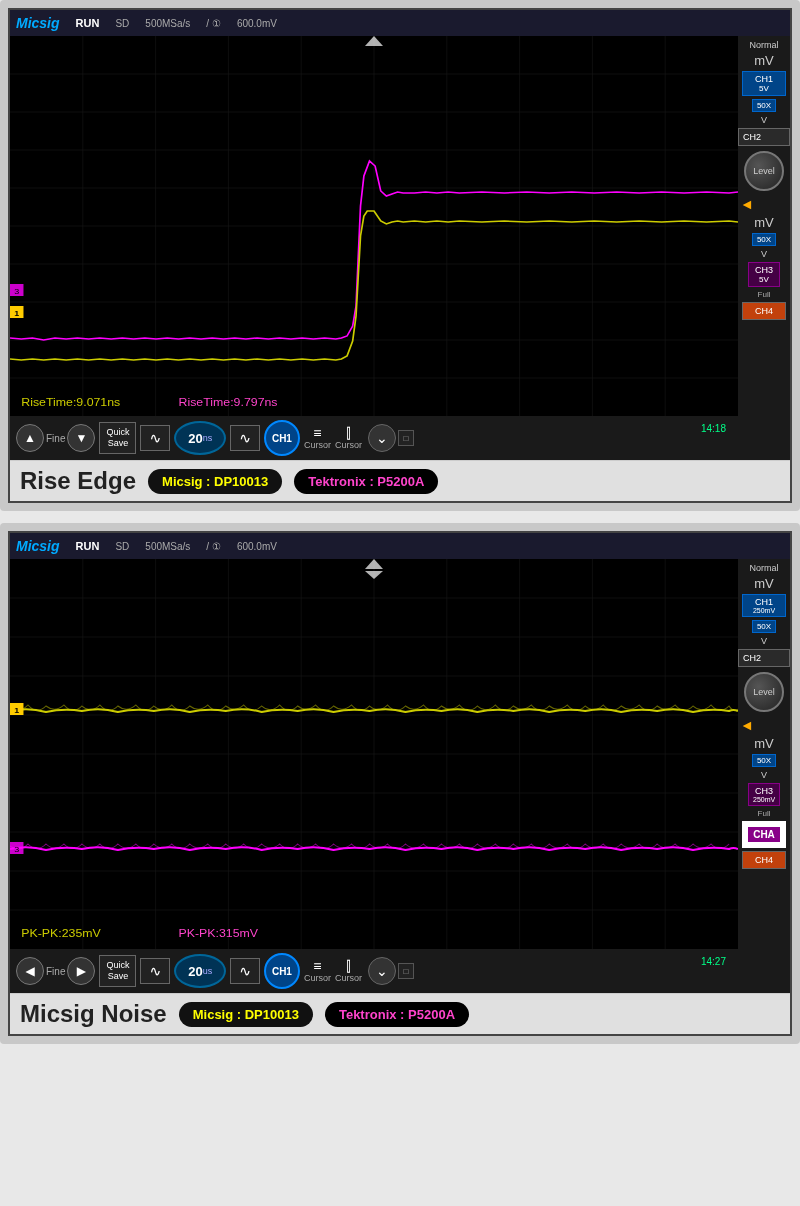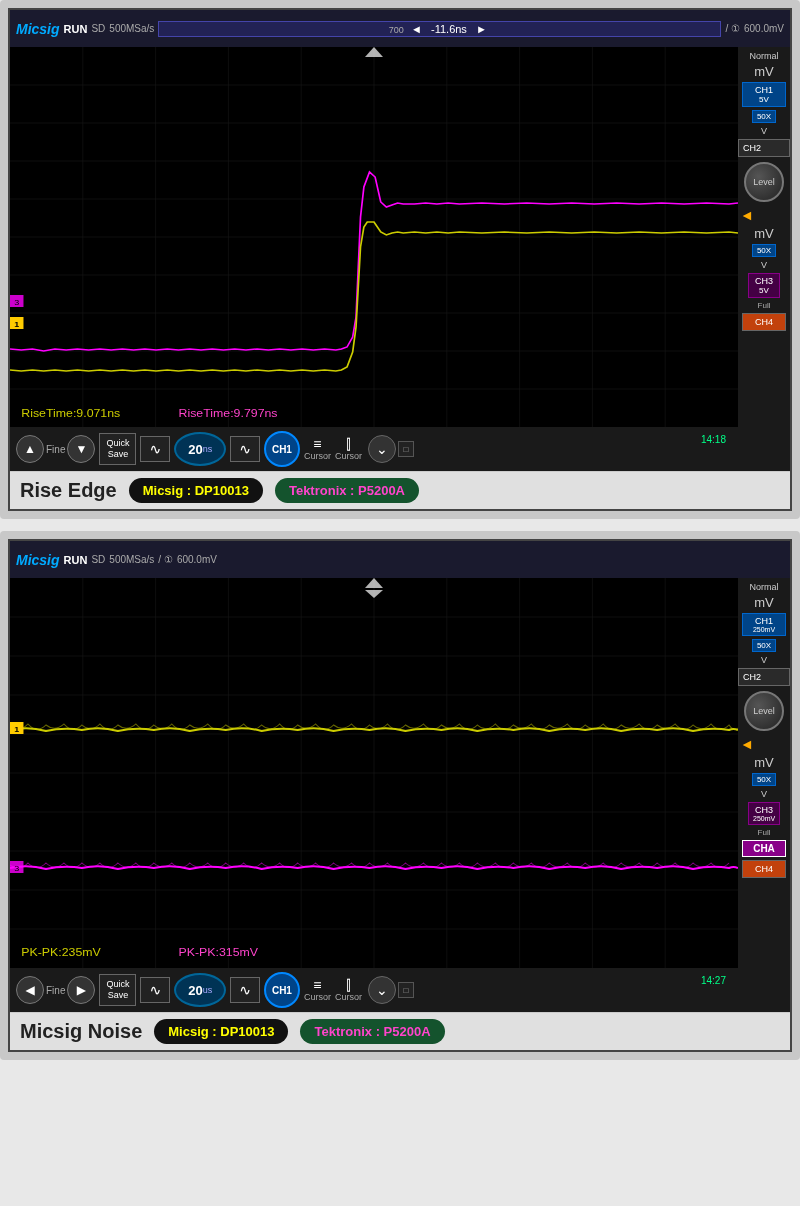--- a/index.html
+++ b/index.html
@@ -16,22 +16,22 @@
       display: flex;
       flex-direction: column;
     }
 
     
     .scope-header {
       background: #1a1a2e;
       display: flex;
       align-items: center;
       padding: 2px 6px;
-      height: 37px;
-      gap: 4px;
+      height: 26px;
+      gap: 16px;
     }
 
     .micsig-logo {
       font-style: italic;
       font-weight: bold;
       font-size: 14px;
       color: #00aaff;
     }
 
     .header-status {
@@ -292,38 +292,38 @@
     .scope-label-bar {
       background: #e0e0e0;
       display: flex;
       align-items: center;
       padding: 6px 10px;
       gap: 12px;
       border-top: 1px solid #ccc;
     }
 
     .scope-label-title {
-      font-size: 20px;
+      font-size: 24px;
       font-weight: bold;
       color: #222;
       flex: 0 0 auto;
     }
 
     .probe-badge {
       background: #111;
       color: #ffff00;
       font-size: 13px;
       font-weight: bold;
       padding: 5px 14px;
       border-radius: 20px;
       flex: 0 0 auto;
     }
 
     .probe-badge-magenta {
-      background: #14532d;
+      background: #000000;
       color: #ff44cc;
       font-size: 13px;
       font-weight: bold;
       padding: 5px 14px;
       border-radius: 20px;
       flex: 0 0 auto;
     }
 
     
     .waveform-svg {
@@ -351,24 +351,20 @@
 <body>
 
 <div class="scope-wrapper">
   <div class="scope-container">
 
     <div class="scope-header">
       <span class="micsig-logo">Micsig</span>
       <span class="header-status">RUN</span>
       <span class="header-info">SD</span>
       <span class="header-info">500MSa/s</span>
-      <div class="header-timebase">
-        <span style="color:#aaa;font-size:9px;">700</span>
-        <span style="margin:0 4px; color:#fff; font-size:11px;">◄&nbsp;&nbsp;&nbsp;<span>-11.6ns</span>&nbsp;&nbsp;&nbsp;►</span>
-      </div>
       <span style="color:#aaa;font-size:10px;">/ ①</span>
       <span class="header-info">600.0mV</span>
     </div>
 
     <div class="scope-main">
 
       <div class="scope-grid" style="height:380px;">
 
         <svg class="waveform-svg" viewBox="0 0 648 380" preserveAspectRatio="none">
 
@@ -592,21 +588,21 @@
         </div>
         <span class="mv-label">mV</span>
         <span class="x50-badge">50X</span>
         <span class="v-label">V</span>
         <div class="ch3-btn">
           <div>CH3</div>
           <div style="font-size:7px;">250mV</div>
         </div>
         <span style="color:#aaa;font-size:8px;">Full</span>
 
-        <div style="background:#880088;border:1px solid #ffffff;color:#fff;font-size:10px;font-weight:bold;padding:2px 3px;width:44px;text-align:center;">CHA</div>
+        <div style="background:#880088;border:6px solid #ffffff;color:#fff;font-size:10px;font-weight:bold;padding:2px 3px;width:44px;text-align:center;">CHA</div>
         <div class="ch4-btn">
           <span>CH4</span>
         </div>
       </div>
     </div>
 
     <div class="scope-toolbar">
       <div class="toolbar-relative">
 
         <div class="fine-btn-group">

